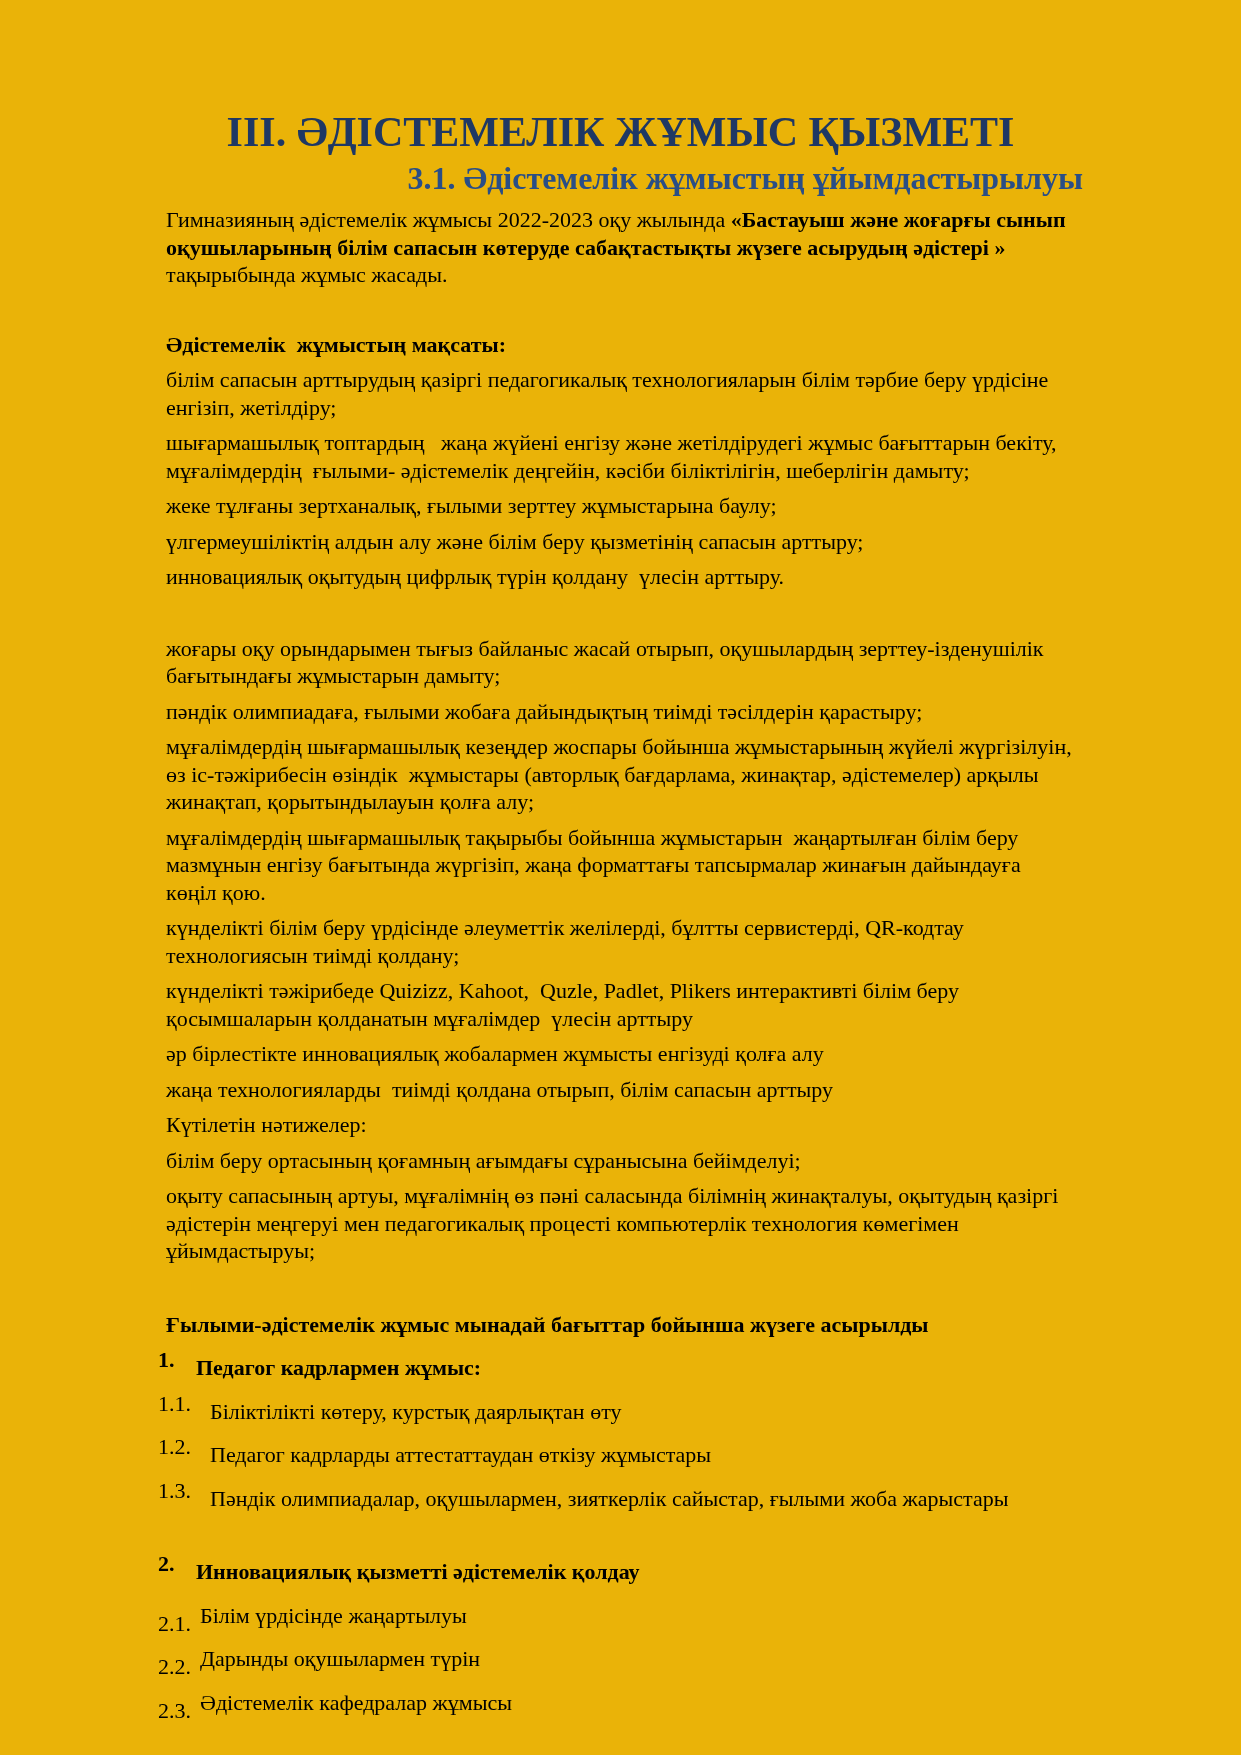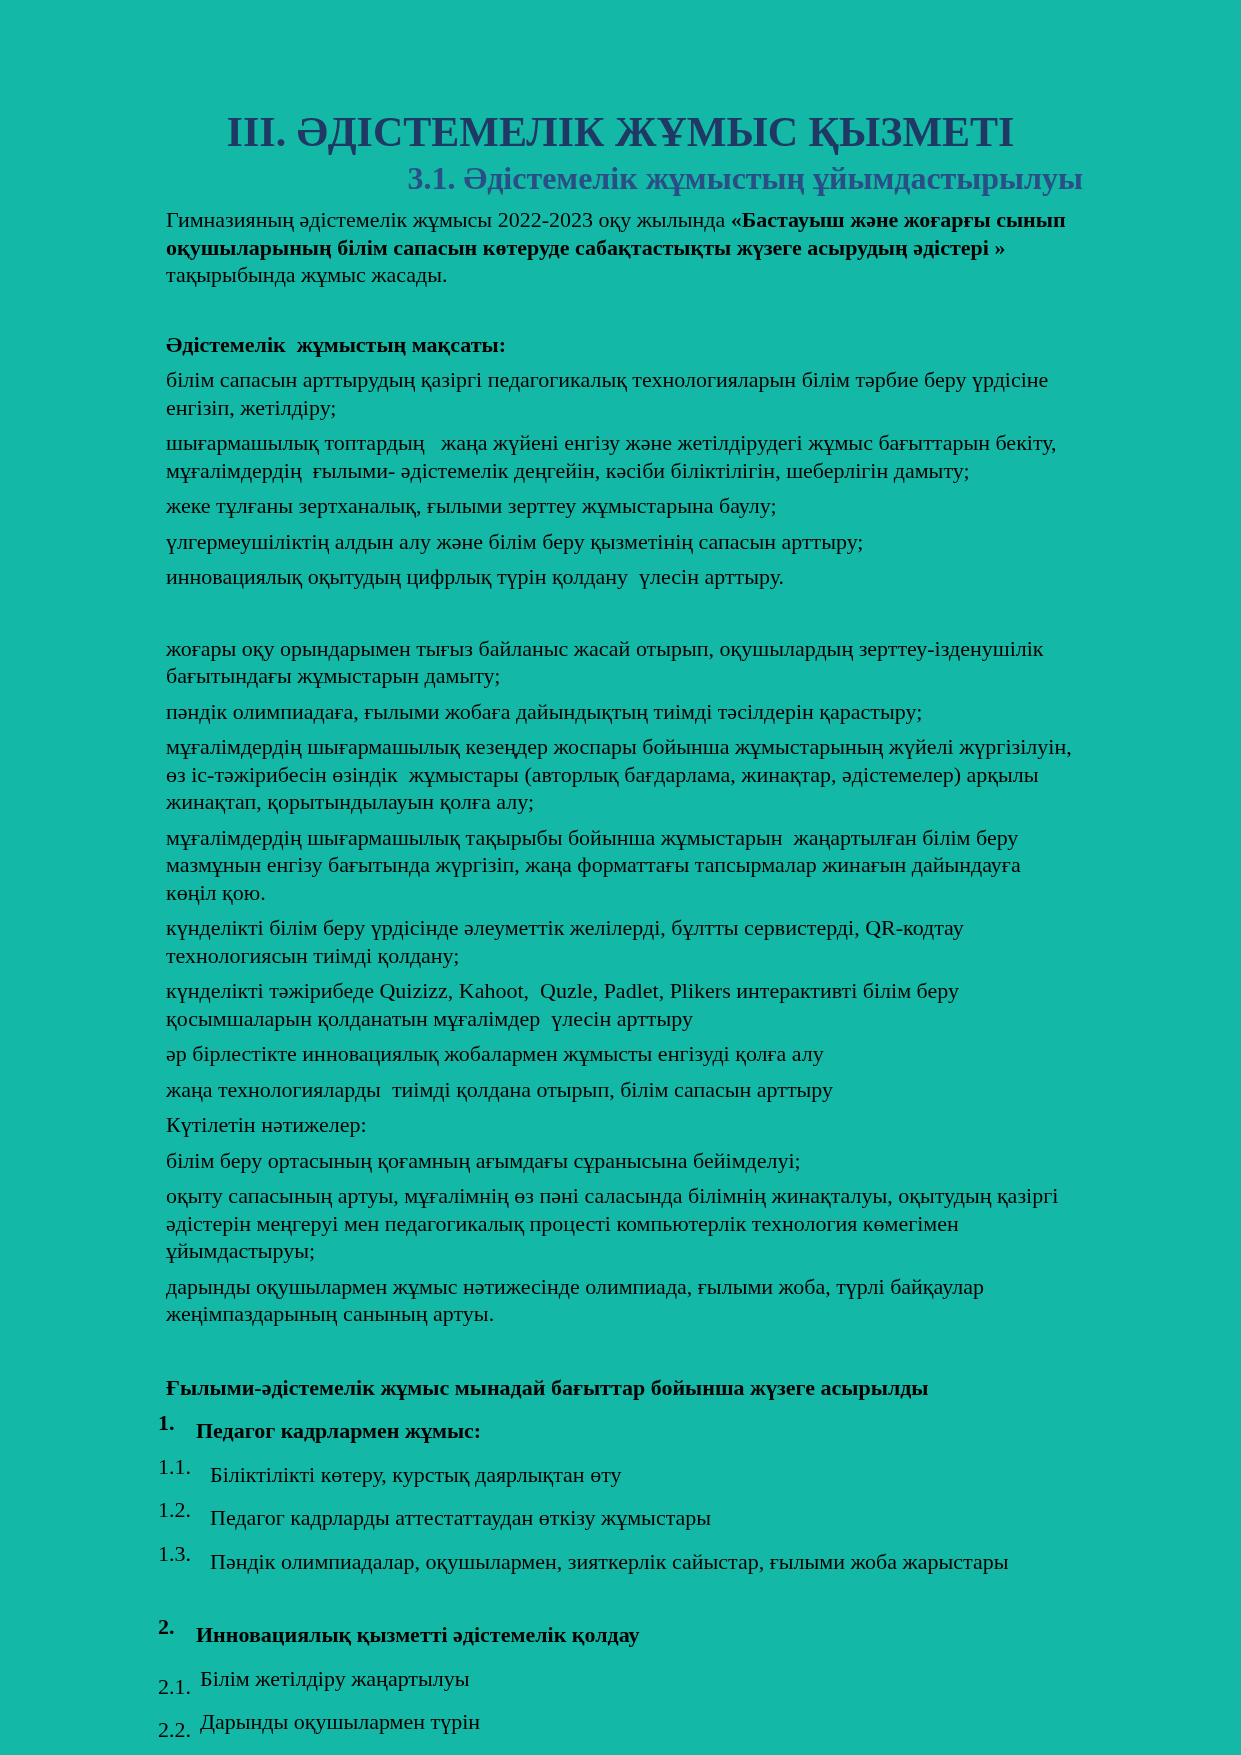--- a/index.html
+++ b/index.html
@@ -1,20 +1,20 @@
 <!DOCTYPE html>
 <html><head>
 <meta charset="utf-8">
 <style>
   html,body{margin:0;padding:0;background:#ffffff;}
   .page{
     position:relative;
     width:1241px;height:1755px;
     box-sizing:border-box;
-    background:#14b8a6;
+    background:#eab308;
     padding:106px 158px 6px 158px;
     font-family:"Liberation Serif","DejaVu Serif",serif;
     font-size:22px;
     line-height:27.5px;
     color:#000000;
   }
   .title{
     margin:0;text-align:center;font-weight:700;
     font-size:42px;line-height:52px;color:#1f3864;
   }
@@ -58,21 +58,20 @@
   <p>пәндік олимпиадаға, ғылыми жобаға дайындықтың тиімді тәсілдерін қарастыру;</p>
   <p>мұғалімдердің шығармашылық кезеңдер жоспары бойынша жұмыстарының жүйелі жүргізілуін, өз іс-тәжірибесін өзіндік  жұмыстары (авторлық бағдарлама, жинақтар, әдістемелер) арқылы жинақтап, қорытындылауын қолға алу;</p>
   <p>мұғалімдердің шығармашылық тақырыбы бойынша жұмыстарын  жаңартылған білім беру мазмұнын енгізу бағытында жүргізіп, жаңа форматтағы тапсырмалар жинағын дайындауға көңіл қою.</p>
   <p>күнделікті білім беру үрдісінде әлеуметтік желілерді, бұлтты сервистерді, QR-кодтау технологиясын тиімді қолдану;</p>
   <p>күнделікті тәжірибеде Quizizz, Kahoot,  Quzle, Padlet, Plikers интерактивті білім беру қосымшаларын қолданатын мұғалімдер  үлесін арттыру</p>
   <p>әр бірлестікте инновациялық жобалармен жұмысты енгізуді қолға алу</p>
   <p>жаңа технологияларды  тиімді қолдана отырып, білім сапасын арттыру</p>
   <p>Күтілетін нәтижелер:</p>
   <p>білім беру ортасының қоғамның ағымдағы сұранысына бейімделуі;</p>
   <p>оқыту сапасының артуы, мұғалімнің өз пәні саласында білімнің жинақталуы, оқытудың қазіргі әдістерін меңгеруі мен педагогикалық процесті компьютерлік технология көмегімен ұйымдастыруы;</p>
-  <p>дарынды оқушылармен жұмыс нәтижесінде олимпиада, ғылыми жоба, түрлі байқаулар жеңімпаздарының санының артуы.</p>
 
   <div class="sp30"></div>
 
   <p class="b">Ғылыми-әдістемелік жұмыс мынадай бағыттар бойынша жүзеге асырылды</p>
 
   <div class="row">
     <span class="gnum b">1.</span>
     <p class="b">Педагог кадрлармен жұмыс:</p>
   </div>
   <div class="row">
@@ -89,21 +88,21 @@
   </div>
 
   <div class="sp30"></div>
 
   <div class="row">
     <span class="gnum b">2.</span>
     <p class="b">Инновациялық қызметті әдістемелік қолдау</p>
   </div>
   <div class="row">
     <span class="inum2">2.1.</span>
-    <p>Білім жетілдіру жаңартылуы</p>
+    <p>Білім үрдісінде жаңартылуы</p>
   </div>
   <div class="row">
     <span class="inum2">2.2.</span>
     <p>Дарынды оқушылармен түрін</p>
   </div>
   <div class="row">
     <span class="inum2">2.3.</span>
     <p>Әдістемелік кафедралар жұмысы</p>
   </div>
 

